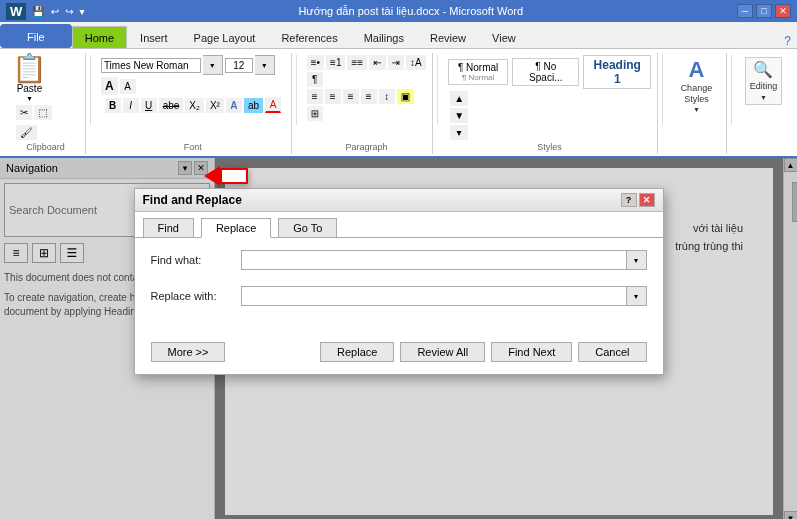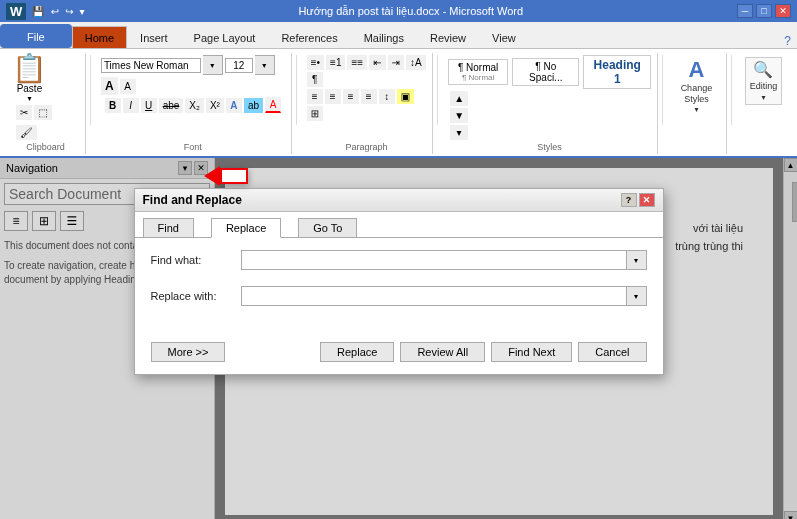--- a/index.html
+++ b/index.html
@@ -45,21 +45,21 @@
       font-size: 11px;
       cursor: pointer;
       border: 1px solid transparent;
       border-bottom: none;
       background: #f0f0f0;
       color: #222;
       height: 22px;
       display: flex; align-items: center;
     }
     .ribbon-tab.active {
-      background: #c2410c;
+      background: #84cc16;
       border-color: #c0c0c0;
       border-bottom: none;
       color: #000;
       z-index: 1;
     }
     .ribbon-tab.file {
       background: #4472C4;
       color: white;
       border-radius: 4px;
       padding: 3px 26px;
@@ -182,22 +182,22 @@
     .nav-close-btn {
       width: 14px; height: 14px;
       background: #d0d0d0;
       border: 1px solid #aaa;
       display: flex; align-items: center; justify-content: center;
       font-size: 9px; cursor: pointer;
     }
     .nav-search {
       margin: 4px;
       border: 1px solid #aaa;
-      padding: 2px 4px;
-      font-size: 14px;
+      padding: 20px 4px;
+      font-size: 11px;
       width: calc(100% - 8px);
       background: white;
     }
     .nav-icons-row {
       display: flex; gap: 4px; padding: 2px 4px;
     }
     .nav-icon-btn {
       width: 24px; height: 20px;
       border: 1px solid #aaa;
       background: white;
@@ -277,21 +277,21 @@
       width: 16px; height: 14px;
       border: 1px solid #aaa;
       background: #d4d0c8;
       display: flex; align-items: center; justify-content: center;
       font-size: 9px; cursor: pointer;
     }
     .dialog-ctrl-btn.close-btn { background: #e05050; color: white; }
     .dialog-tabs {
       display: flex;
       padding: 6px 8px 0;
-      gap: 18px;
+      gap: 8px;
     }
     .dialog-tab {
       padding: 3px 14px;
       border: 1px solid #aaa;
       background: #e8e8e8;
       font-size: 11px;
       cursor: pointer;
       margin-right: -1px;
     }
     .dialog-tab.active {

